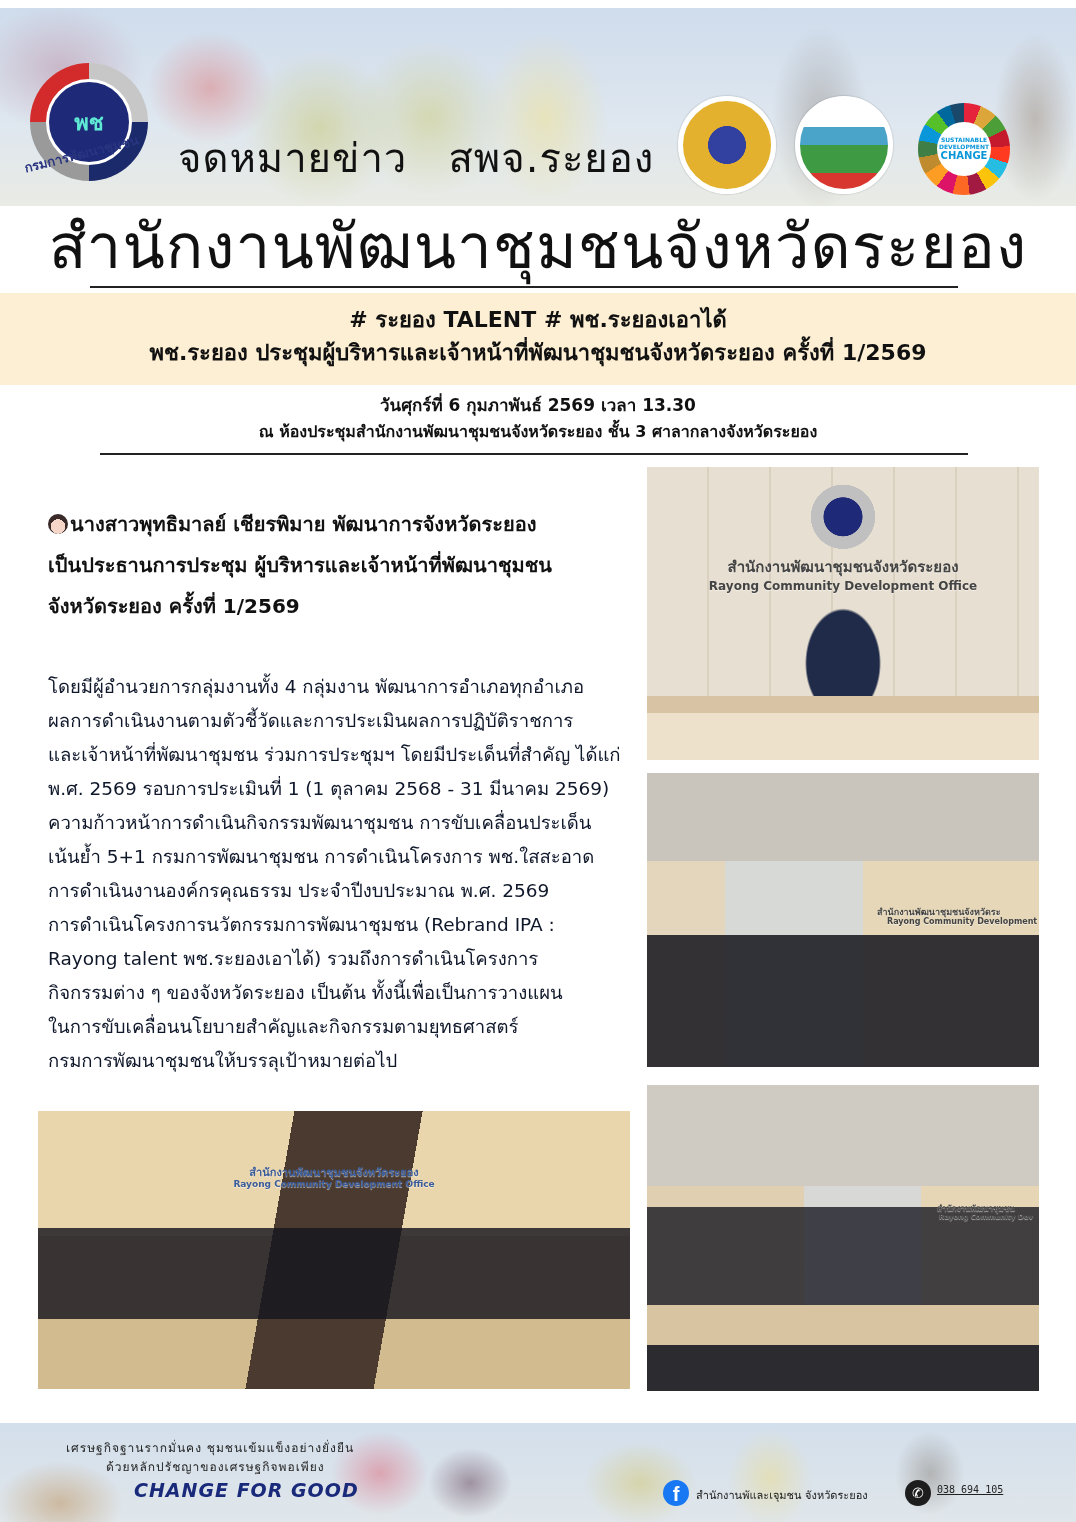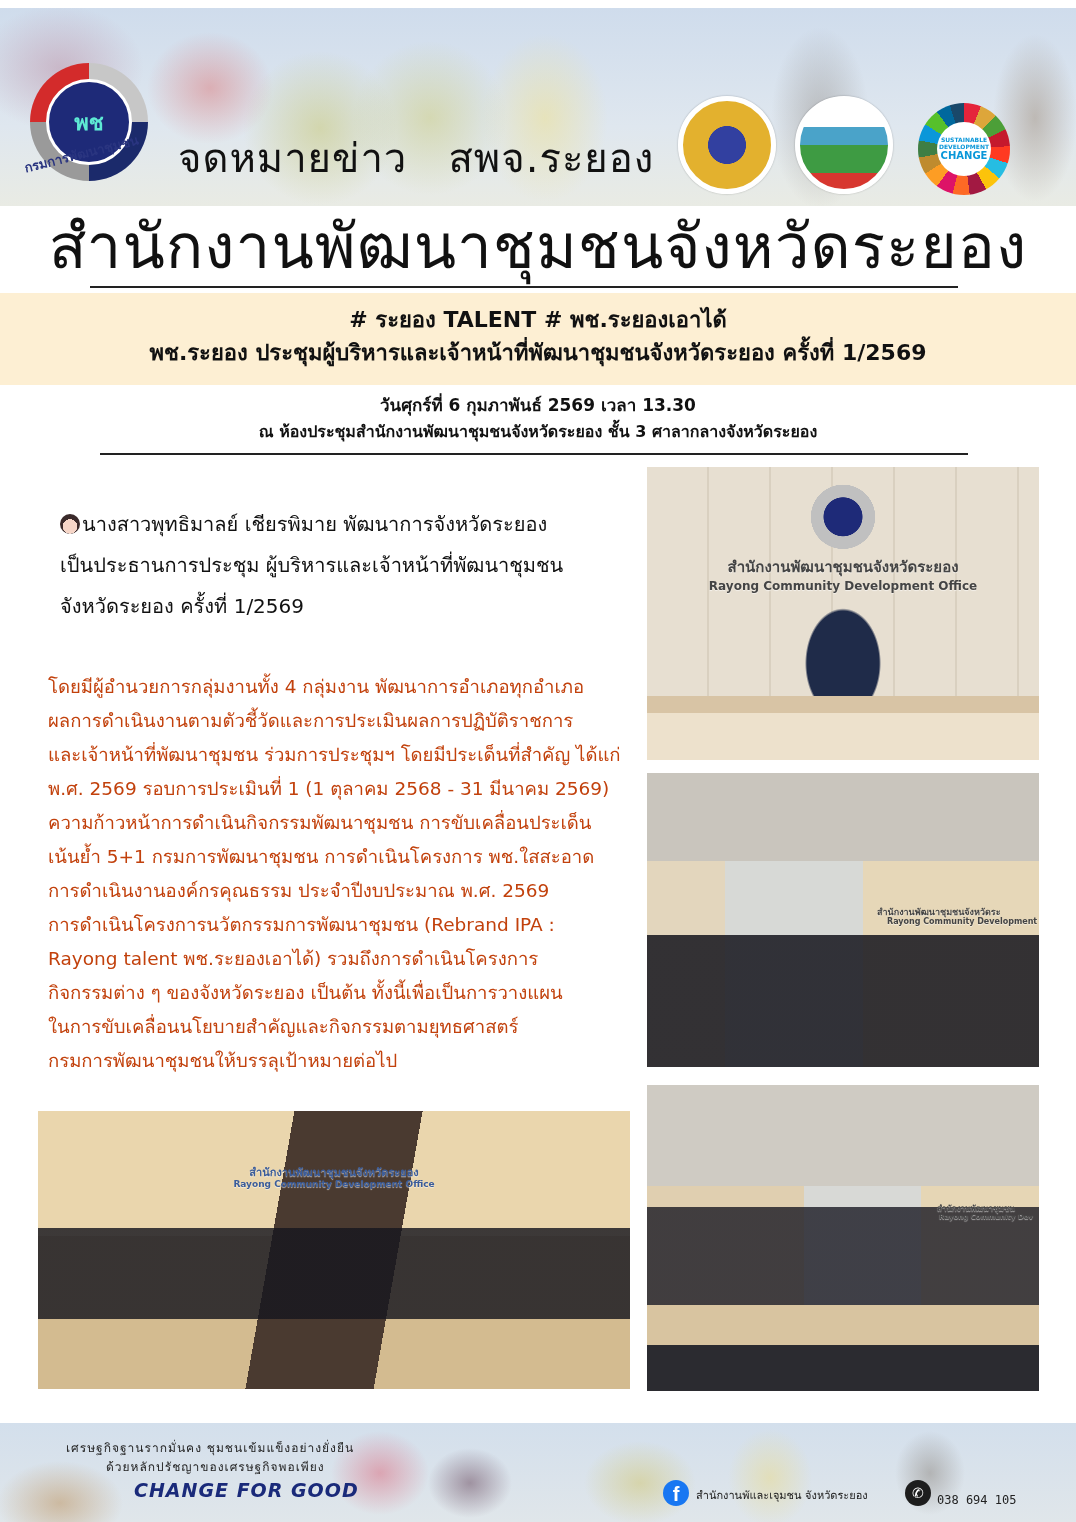--- a/index.html
+++ b/index.html
@@ -75,31 +75,31 @@
     position: absolute; left: 0; top: 393px; width: 1076px; text-align: center;
     font-size: 17px; font-weight: bold; line-height: 24px;
   }
   .event-place {
     position: absolute; left: 0; top: 420px; width: 1076px; text-align: center;
     font-size: 16px; font-weight: bold; line-height: 24px;
   }
 
   
   .lead {
-    position: absolute; left: 60px; top: 504px; width: 590px;
-    font-size: 20px; font-weight: normal; line-height: 41px;
+    position: absolute; left: 48px; top: 504px; width: 590px;
+    font-size: 20px; font-weight: bold; line-height: 41px;
   }
   .lead .emoji {
     display: inline-block; width: 20px; height: 20px; border-radius: 50%;
     background: radial-gradient(circle at 50% 62%, #f6d6c8 0 45%, #3a2a2a 46% 100%);
     vertical-align: -3px; margin-right: 2px;
   }
   .body-text {
     position: absolute; left: 48px; top: 670px; width: 590px;
-    font-size: 18.5px; line-height: 34px; color: #c2410c;
+    font-size: 18.5px; line-height: 34px; color: #0f172a;
   }
   .body-text p { white-space: nowrap; }
 
   
   .photo { position: absolute; overflow: hidden; }
   .photo .cap {
     position: absolute; left: 0; right: 0; text-align: center; color: #444;
     font-weight: bold; text-shadow: 0 1px 1px rgba(255,255,255,0.6);
   }
   .photo-1 {
@@ -159,22 +159,22 @@
     position: absolute; left: 663px; top: 57px; width: 26px; height: 26px; border-radius: 50%;
     background: #1877f2; color: #fff; font-weight: bold; font-size: 20px; text-align: center;
     line-height: 28px; font-family: "Liberation Sans", sans-serif;
   }
   .footer .fb-label { position: absolute; left: 696px; top: 63px; font-size: 11px; color: #222; white-space: nowrap; }
   .footer .phone-icon {
     position: absolute; left: 905px; top: 57px; width: 26px; height: 26px; border-radius: 50%;
     background: #1d1d1d; color: #fff; font-size: 14px; text-align: center; line-height: 26px;
   }
   .footer .phone-number {
-    position: absolute; left: 937px; top: 70px; font-size: 12px; color: #222;
-    font-family: "DejaVu Sans Mono", monospace; white-space: nowrap;
+    position: absolute; left: 937px; top: 61px; font-size: 10px; color: #222;
+    text-decoration: underline; font-family: "DejaVu Sans Mono", monospace; white-space: nowrap;
   }
 </style>
 </head>
 <body>
 
 <div class="banner">
   <div class="logo-cdd">
     <div class="inner">พช</div>
   </div>
   <div class="logo-cdd-caption">กรมการพัฒนาชุมชน</div>

